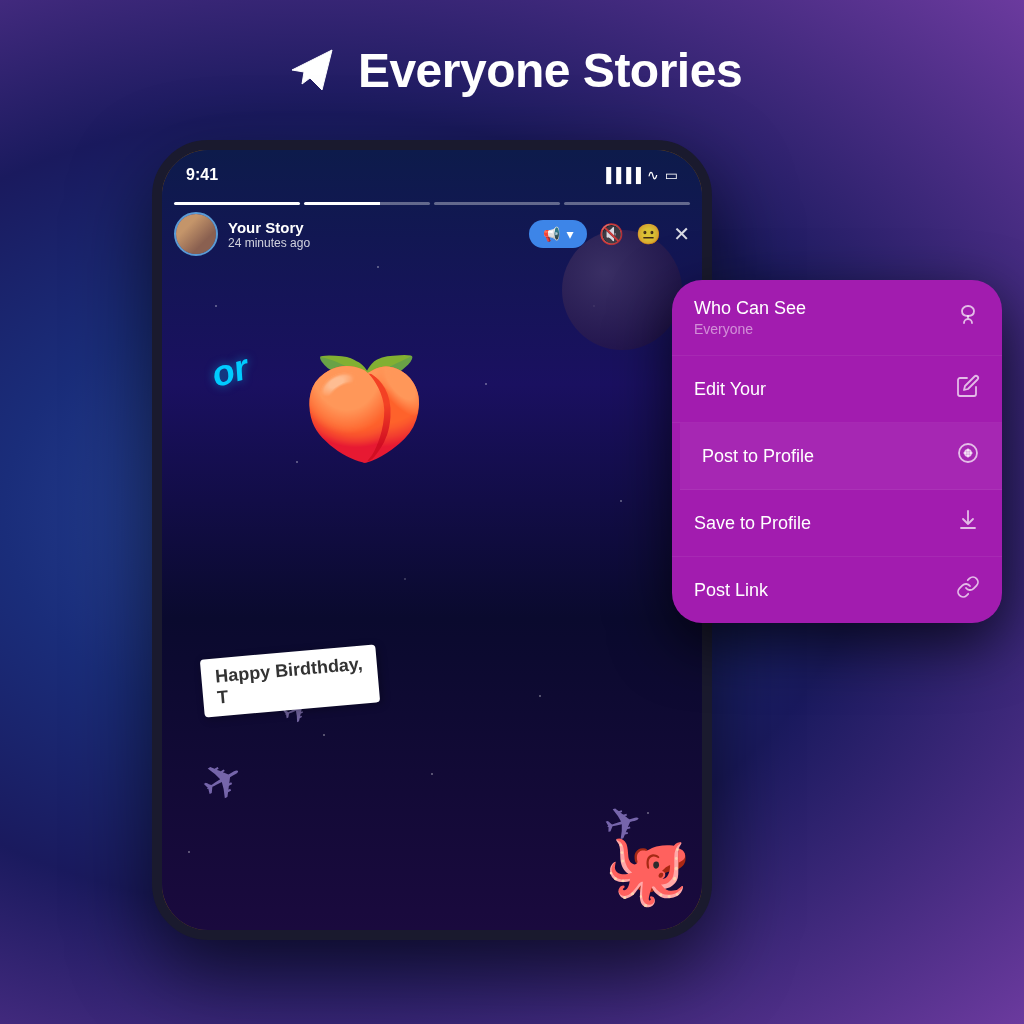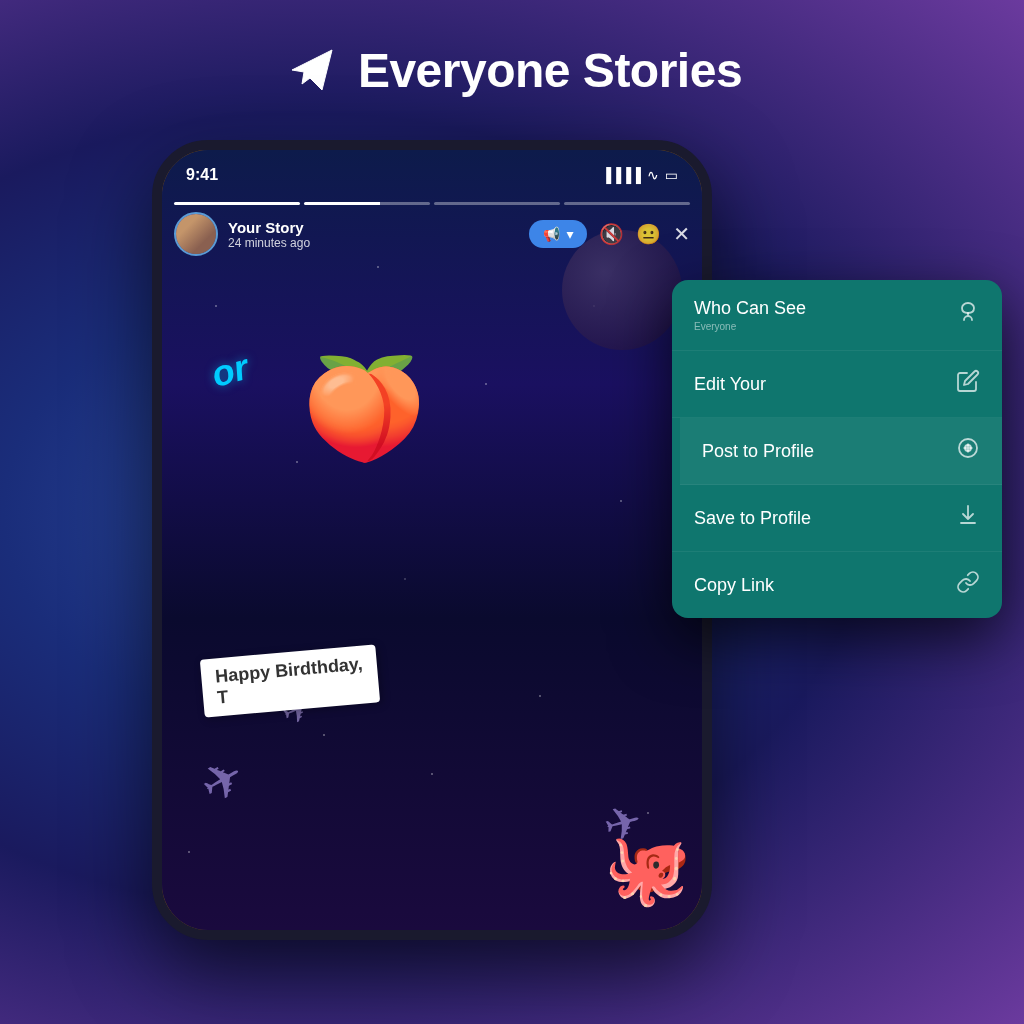--- a/index.html
+++ b/index.html
@@ -281,22 +281,22 @@
       border-radius: 50%;
       opacity: 0.7;
     }
 
     
     .context-menu {
       position: absolute;
       right: -130px;
       top: 140px;
       width: 330px;
-      background: #0f766e;
-      border-radius: 16px;
+      background: #a21caf;
+      border-radius: 30px;
       overflow: hidden;
       box-shadow: 0 20px 60px rgba(0,0,0,0.7);
       z-index: 100;
     }
 
     .menu-item {
       display: flex;
       align-items: center;
       justify-content: space-between;
       padding: 18px 22px;
@@ -319,21 +319,21 @@
     }
 
     .menu-item-label {
       color: white;
       font-size: 18px;
       font-weight: 500;
     }
 
     .menu-item-sub {
       color: rgba(255,255,255,0.5);
-      font-size: 10px;
+      font-size: 14px;
       margin-top: 2px;
     }
 
     .menu-icon {
       color: rgba(255,255,255,0.7);
       font-size: 22px;
     }
 
     
     .bottom-char {
@@ -463,21 +463,21 @@
       <span class="menu-icon">
         <svg width="24" height="24" viewBox="0 0 24 24" fill="none" stroke="rgba(255,255,255,0.7)" stroke-width="1.8" stroke-linecap="round" stroke-linejoin="round">
           <path d="M12 3v13M7 11l5 5 5-5"></path>
           <path d="M5 20h14"></path>
         </svg>
       </span>
     </div>
 
     <div class="menu-item">
       <div class="menu-item-text">
-        <span class="menu-item-label">Copy Link</span>
+        <span class="menu-item-label">Post Link</span>
       </div>
       <span class="menu-icon">
         <svg width="24" height="24" viewBox="0 0 24 24" fill="none" stroke="rgba(255,255,255,0.7)" stroke-width="1.8" stroke-linecap="round" stroke-linejoin="round">
           <path d="M10 13a5 5 0 0 0 7.54.54l3-3a5 5 0 0 0-7.07-7.07l-1.72 1.71"></path>
           <path d="M14 11a5 5 0 0 0-7.54-.54l-3 3a5 5 0 0 0 7.07 7.07l1.71-1.71"></path>
         </svg>
       </span>
     </div>
   </div>
 

